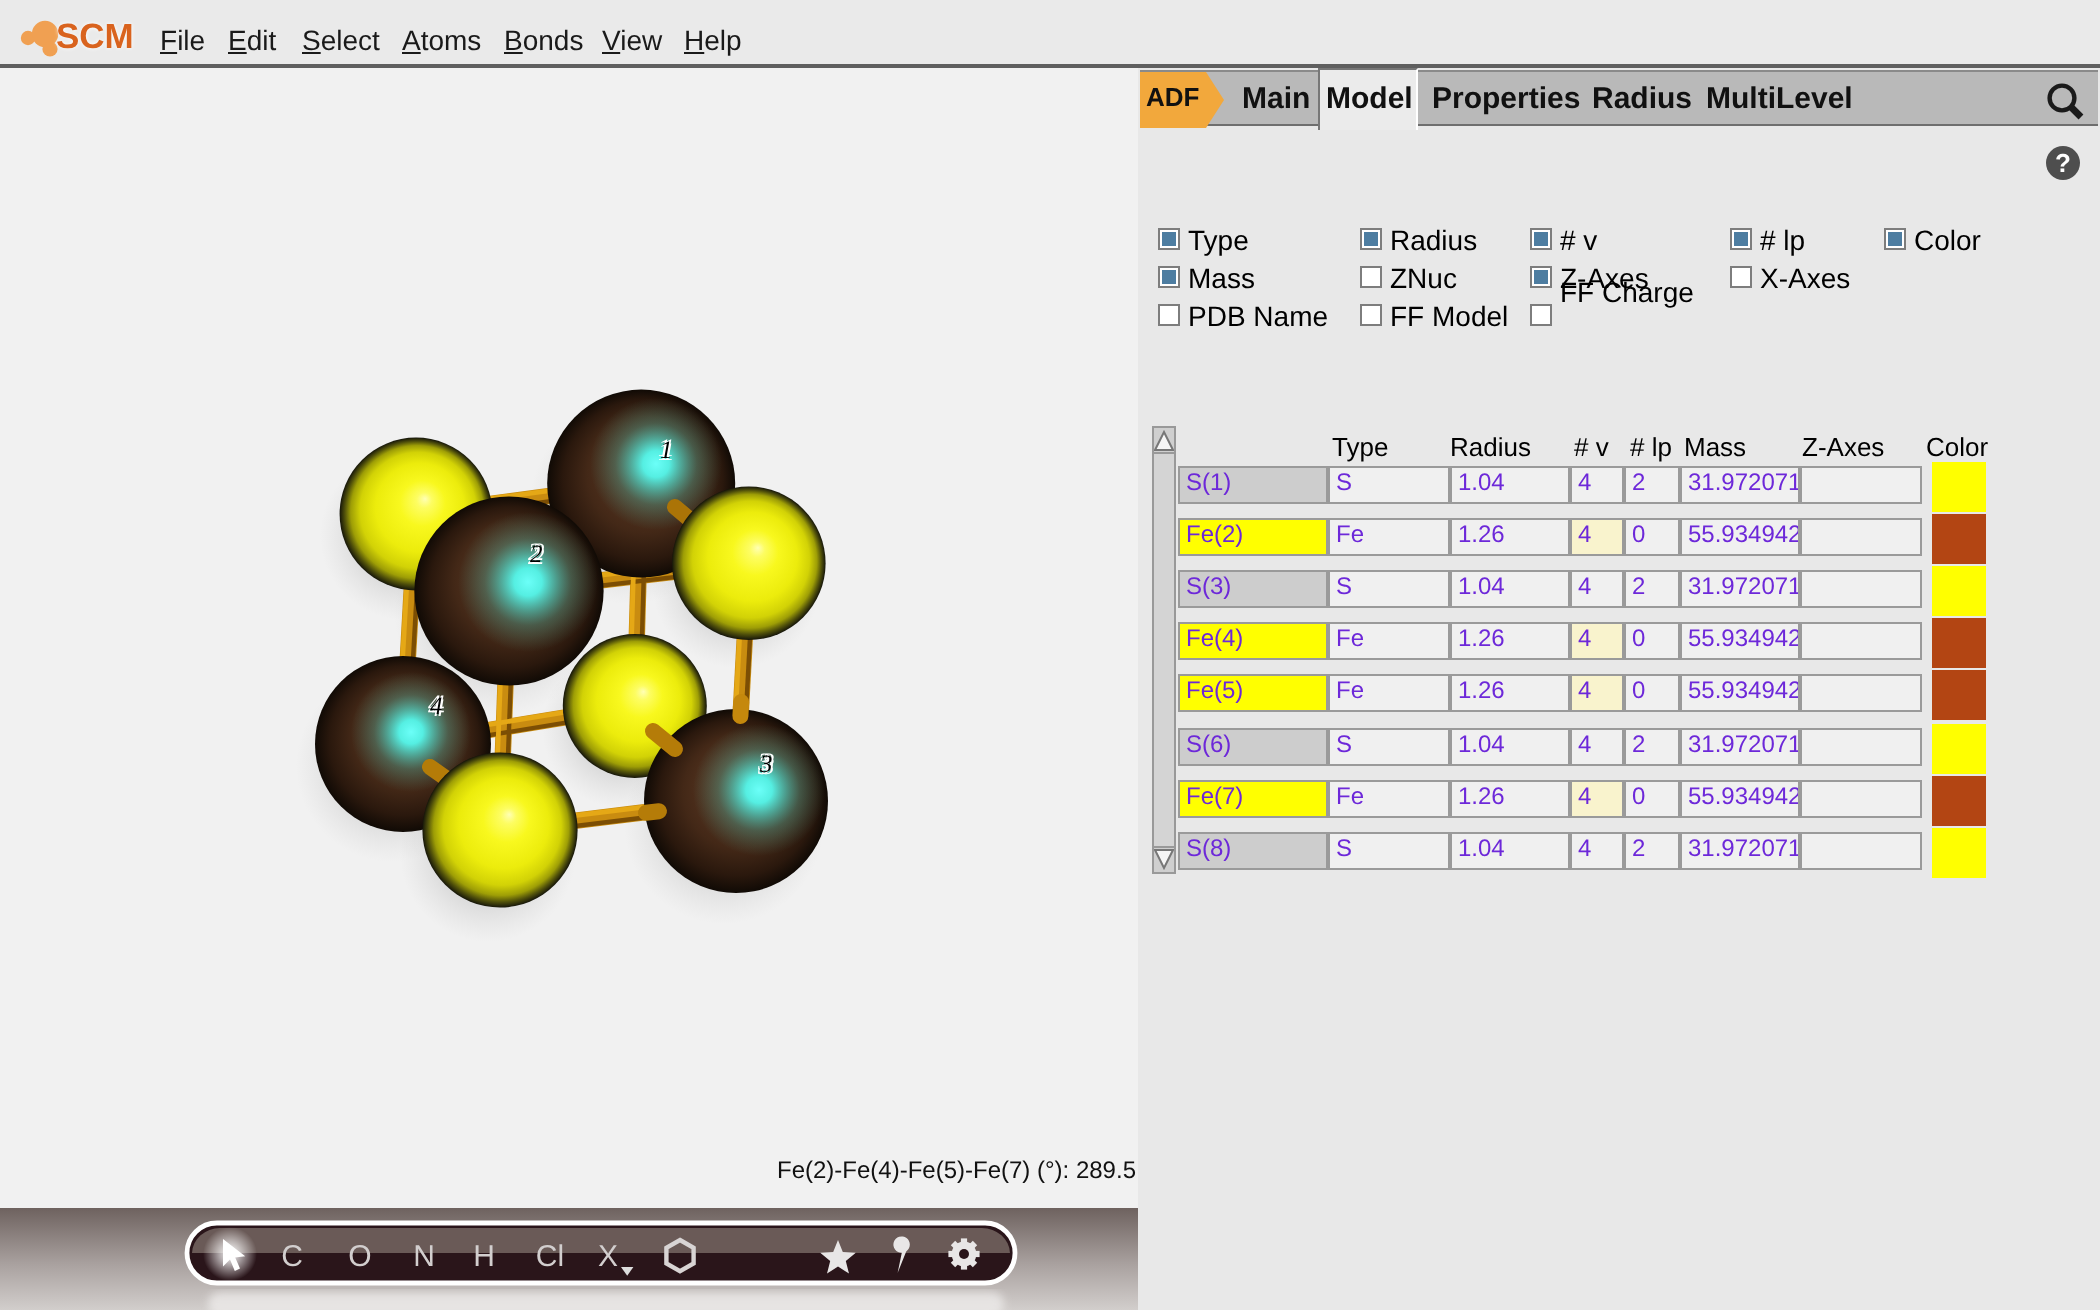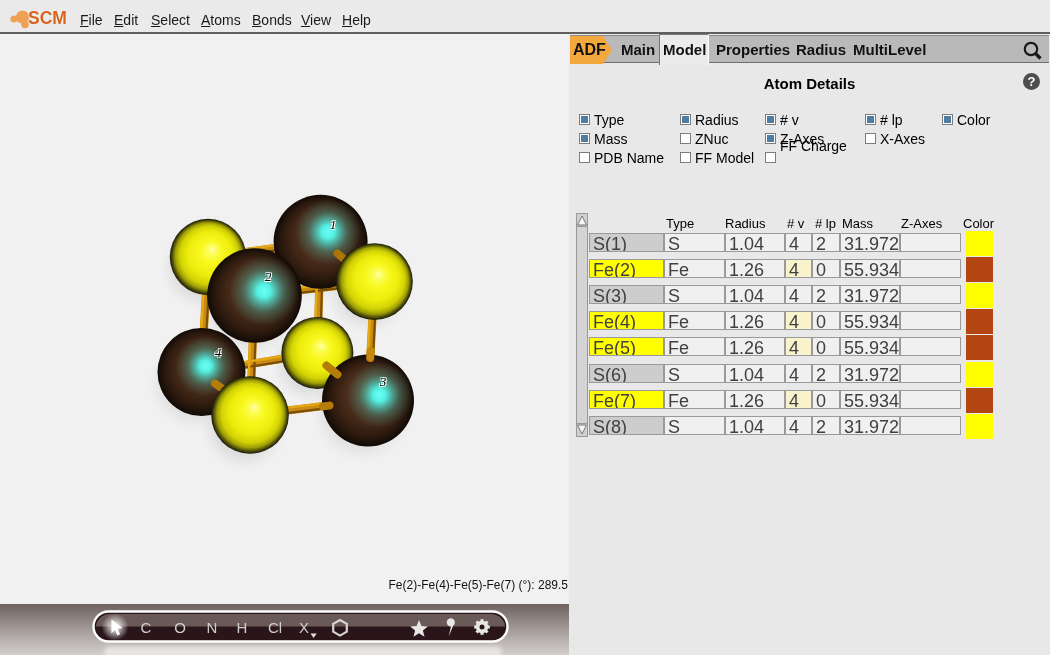--- a/index.html
+++ b/index.html
@@ -14,21 +14,21 @@
 #tabbar{position:absolute;left:1px;top:1px;width:479px;height:28px;background:#b9b9b9;border-top:1px solid #8a8a8a;border-bottom:1px solid #6e6e6e}
 .tabtxt{position:absolute;top:5px;font-size:15px;font-weight:bold;color:#111}
 #adftab{position:absolute;left:0;top:0;width:33px;height:28px;background:#f2a83c}
 #adfpoint{position:absolute;left:33px;top:0;width:0;height:0;border-left:9px solid #f2a83c;border-top:14px solid transparent;border-bottom:14px solid transparent}
 #modeltab{position:absolute;left:89px;top:-2px;width:50px;height:31px;background:#ebebeb;border:1px solid #777;border-bottom:none;border-right-color:#fff}
 
 .cb{position:absolute;width:11px;height:11px;background:#fff;border:1px solid #7d7d7d}
 .cb.c::after{content:"";position:absolute;left:1px;top:1px;width:7px;height:7px;background:#4d7da1}
 .cblab{position:absolute;font-size:14px;color:#000}
 
-.fld{position:absolute;height:19px;background:#f0f0f0;border:1px solid #9a9a9a;font-size:18px;color:#404040;padding:0 0 0 3px;overflow:hidden;white-space:nowrap}
+.fld{position:absolute;height:19px;background:#f0f0f0;border:1px solid #9a9a9a;font-size:12px;color:#6d28d9;padding:0 0 0 3px;overflow:hidden;white-space:nowrap}
 .hdr{position:absolute;top:0;font-size:13px;color:#000}
 .sw{position:absolute;left:397px;width:27px;height:25px}
 #hint{position:absolute;left:8px;top:141.5px;font-size:12px;color:#a3a3a3;letter-spacing:0.2px}
 </style></head>
 <body>
 <div id="menubar">
   <svg class="abs" style="left:10px;top:6px" width="60" height="24" viewBox="0 0 60 24">
     <circle cx="4" cy="13" r="3.6" fill="#f0a052"></circle>
     <circle cx="12.5" cy="11" r="6.6" fill="#f0a052"></circle>
     <circle cx="15" cy="18.5" r="3.8" fill="#f0a052"></circle>
@@ -185,33 +185,32 @@
    </g>
    <circle cx="482" cy="23" r="2.5" fill="#2a151a"></circle>
   </g>
 </svg>
 </div>
 
 <div id="rightpanel">
   <div id="tabbar">
     <div id="adftab"></div>
       <div id="adfpoint"></div>
-    <div class="tabtxt" style="left:3px;font-size:16px">ADF</div>
+    <div class="tabtxt" style="left:3px;font-size:13px">ADF</div>
     <div class="tabtxt" style="left:51px">Main</div>
     <div id="modeltab"></div>
     <div class="tabtxt" style="left:93px">Model</div>
     <div class="tabtxt" style="left:146px">Properties</div>
     <div class="tabtxt" style="left:226px">Radius</div>
     <div class="tabtxt" style="left:283px">MultiLevel</div>
     <svg class="abs" style="left:452px;top:4px" width="22" height="22" viewBox="0 0 22 22">
       <circle cx="9" cy="9" r="6.2" fill="none" stroke="#1a1a1a" stroke-width="2.2"></circle>
       <line x1="13.5" y1="13.5" x2="18.5" y2="18.5" stroke="#1a1a1a" stroke-width="3.4"></line>
     </svg>
   </div>
-  <div class="abs" style="left:0;top:41px;width:481px;text-align:center;font-size:15px;font-weight:bold;color:#000">Atom Details</div>
   <div class="abs" style="left:454px;top:39px;width:17px;height:17px;border-radius:50%;background:#4e4e4e;color:#fff;font-size:13px;font-weight:bold;text-align:center;line-height:17px">?</div>
 
   <div class="cb c" style="left:10px;top:80px"></div>
     <div class="cblab" style="left:25px;top:78px">Type</div>
   <div class="cb c" style="left:111px;top:80px"></div>
     <div class="cblab" style="left:126px;top:78px">Radius</div>
   <div class="cb c" style="left:196px;top:80px"></div>
     <div class="cblab" style="left:211px;top:78px"># v</div>
   <div class="cb c" style="left:296px;top:80px"></div>
     <div class="cblab" style="left:311px;top:78px"># lp</div>

